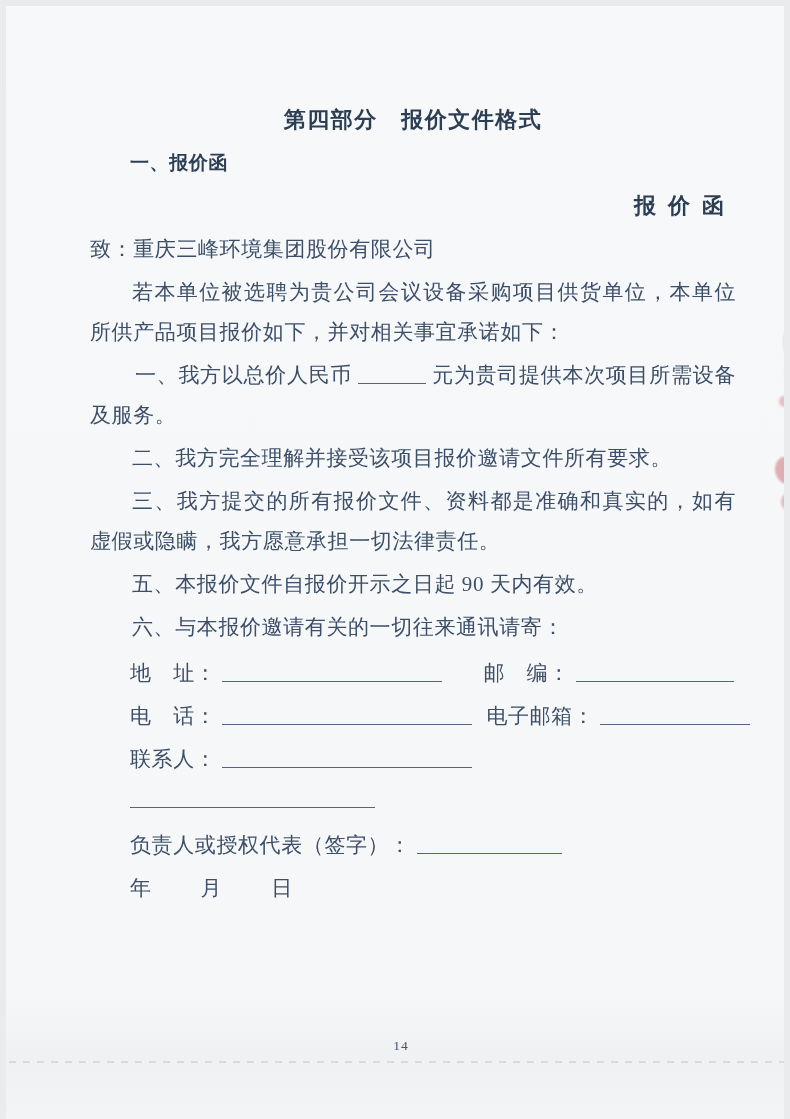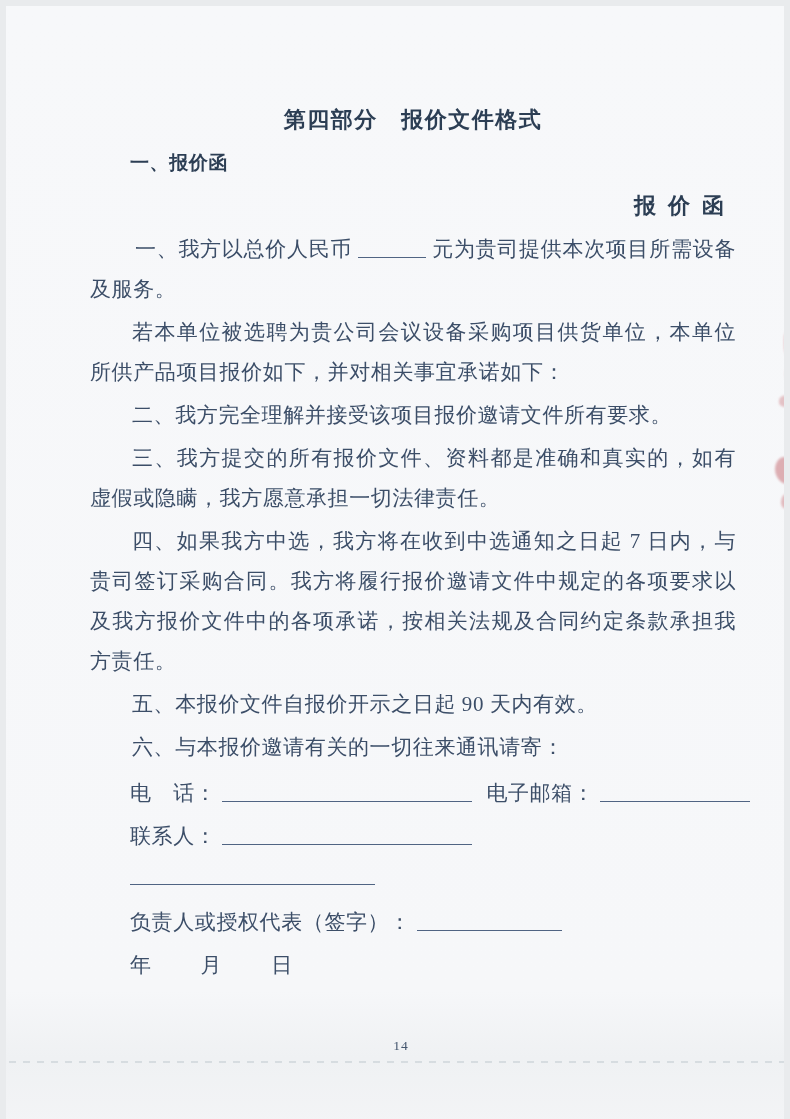--- a/index.html
+++ b/index.html
@@ -66,36 +66,39 @@
 
 <div class="page">
   <div class="content">
 
     <div class="doc-title">第四部分　报价文件格式</div>
 
     <div class="section-heading">一、报价函</div>
 
     <div class="letter-title">报价函</div>
 
+    <p class="flush">致：重庆三峰环境集团股份有限公司</p>
+
+    <p class="para">若本单位被选聘为贵公司会议设备采购项目供货单位，本单位所供产品项目报价如下，并对相关事宜承诺如下：</p>
 
     <p class="para"><span>一、我方以总价人民币</span><span class="blank blank-amount"></span><span>元为贵司提供本次项目所需设备及服务。</span></p>
-
-    <p class="para">若本单位被选聘为贵公司会议设备采购项目供货单位，本单位所供产品项目报价如下，并对相关事宜承诺如下：</p>
 
     <p class="para">二、我方完全理解并接受该项目报价邀请文件所有要求。</p>
 
     <p class="para">三、我方提交的所有报价文件、资料都是准确和真实的，如有虚假或隐瞒，我方愿意承担一切法律责任。</p>
 
-    <p class="para">四、如果我方中选，我方将在收到中选通知之日起 7 日内，与贵司签订采购合同。我方将履行报价邀请文件中规定的各项要求以及我方报价文件中的各项承诺，按相关法规及合同约定条款承担我方责任。</p>
 
     <p class="para">五、本报价文件自报价开示之日起 90 天内有效。</p>
 
     <p class="para">六、与本报价邀请有关的一切往来通讯请寄：</p>
 
     <div class="form">
+      <div class="form-row">
+        <span class="lbl">地　址：</span><span class="blank bl-220"></span><span class="lbl gap-postcode">邮　编：</span><span class="blank bl-158"></span>
+      </div>
       <div class="form-row">
         <span class="lbl">电　话：</span><span class="blank bl-250"></span><span class="lbl gap-email">电子邮箱：</span><span class="blank bl-150"></span>
       </div>
       <div class="form-row">
         <span class="lbl">联系人：</span><span class="blank bl-250"></span>
       </div>
       <div class="form-row">
         <span class="blank bl-245"></span>
       </div>
       <div class="form-row">

